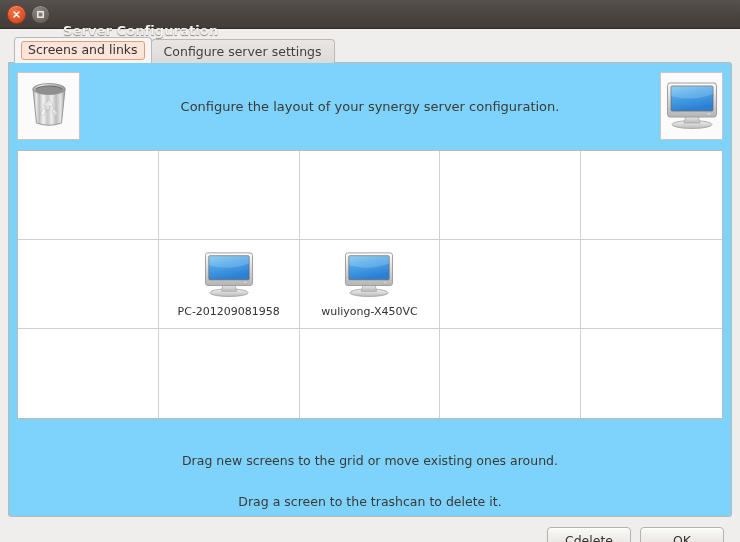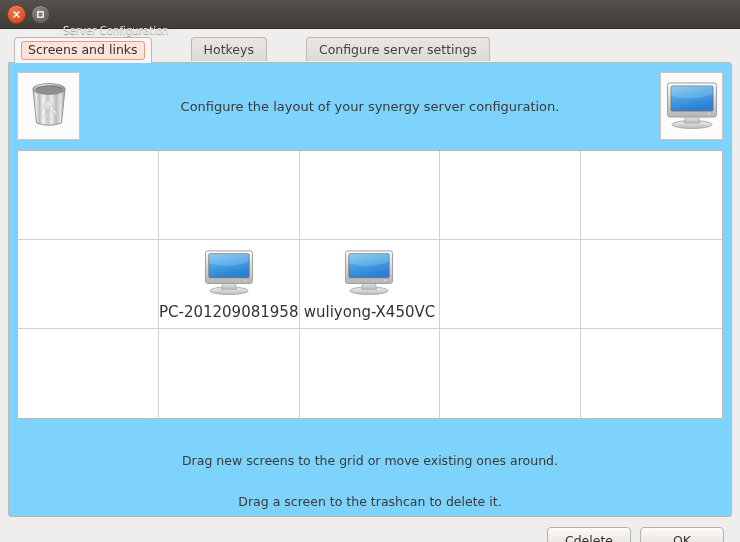--- a/index.html
+++ b/index.html
@@ -49,46 +49,46 @@
     border: 1px solid #4a4540;
     box-shadow: inset 0 1px 0 rgba(255,255,255,0.25);
   }
   .glyph-x, .glyph-sq {
     display: block;
     color: #f6f1ec;
   }
   .glyph-x svg, .glyph-sq svg { display:block; }
   .title-text {
     color: #f4f1ed;
-    font-size: 10px;
-    font-weight: normal;
+    font-size: 13px;
+    font-weight: bold;
     margin-left: 8px;
     letter-spacing: 0.1px;
     text-shadow: 0 1px 1px rgba(0,0,0,0.45);
     margin-top: 33px;
   }
 
   
   .dialog {
     height: 513px;
     box-sizing: border-box;
     padding: 8px 8px 0 8px;
     display: flex;
     flex-direction: column;
     background: #f0eeec;
   }
 
   
   .tabbar {
     display: flex;
+    align-items: flex-end;
     height: 27px;
     padding-left: 6px;
     position: relative;
     z-index: 2;
-    gap: 40px;
   }
   .tab {
     height: 24px;
     box-sizing: border-box;
     display: flex;
     align-items: center;
     padding: 0 12px;
     font-size: 12.5px;
     color: #44413d;
     border: 1px solid #bcb8b4;
@@ -185,21 +185,21 @@
   }
   .cell:nth-child(5n) { border-right: none; }
   .cell:nth-child(n+11) { border-bottom: none; }
   .screen-item {
     display: flex;
     flex-direction: column;
     align-items: center;
     justify-content: center;
   }
   .screen-label {
-    font-size: 15px;
+    font-size: 11px;
     color: #35322f;
     margin-top: 4px;
     white-space: nowrap;
   }
 
   
   .instructions {
     flex: 1;
     display: flex;
     flex-direction: column;
@@ -261,23 +261,20 @@
     </span>
   </div>
   <div class="title-text">Server Configuration</div>
 </div>
 
 <div class="dialog">
 
   <div class="tabbar">
     <div class="tab active">
       <span class="tab-focus">Screens and links</span>
-    </div>
-    <div class="tab">
-      <span class="tab-focus">Hotkeys</span>
     </div>
     <div class="tab">
       <span class="tab-focus">Configure server settings</span>
     </div>
   </div>
 
   <div class="panel">
 
     <div class="headerrow">
 

